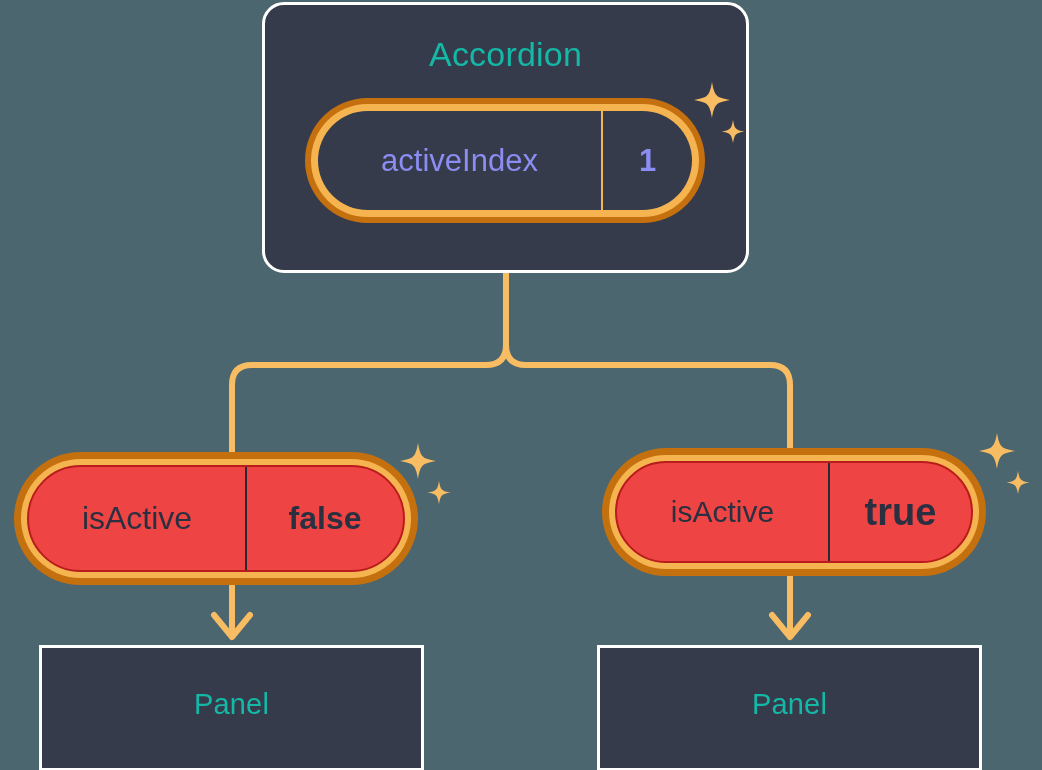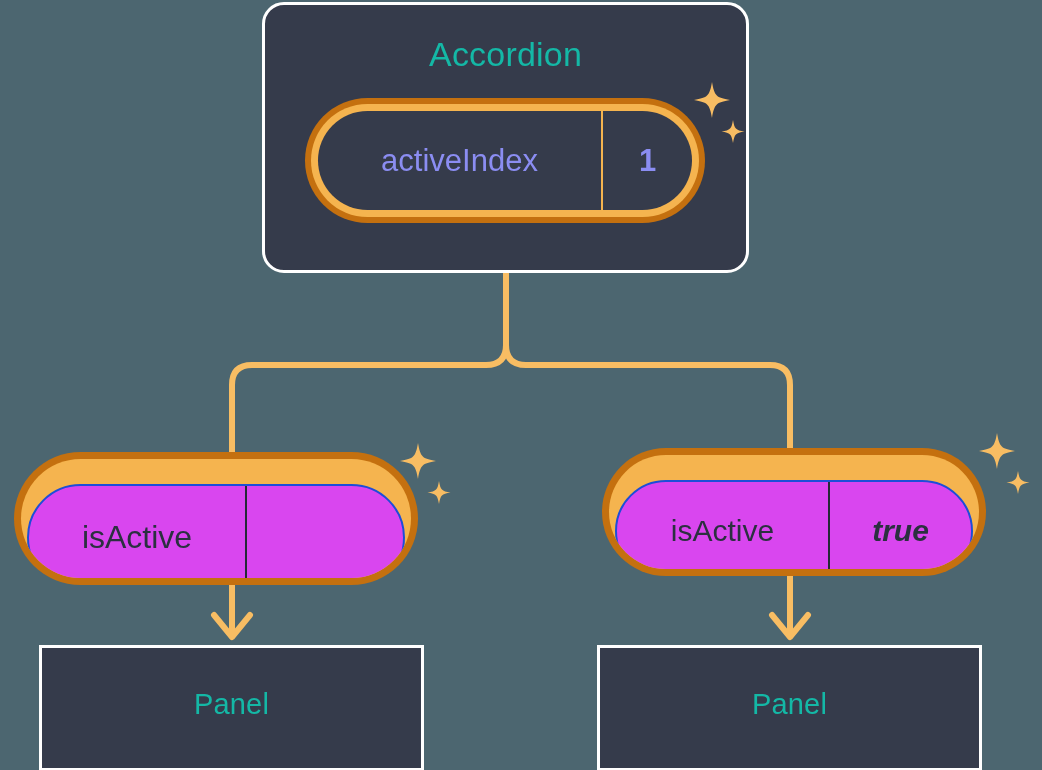--- a/index.html
+++ b/index.html
@@ -146,25 +146,24 @@
   }
   .pill-purple .pill-inner {
     background: #f5b44f;
     padding: 6px;
   }
   .pill-purple .pill-body {
     display: flex;
     width: 100%;
     height: 100%;
     box-sizing: border-box;
-    background: #d946ef;
-    border: 2px solid #1d4ed8;
+    background: #ef4444;
+    border: 2px solid #b91c1c;
     border-radius: 999px;
     overflow: hidden;
-    margin-top: 19px;
   }
   .pill-purple .pill-key {
     color: #2b3040;
     font-weight: 400;
   }
   .pill-purple .pill-val {
     color: #2b3040;
     font-weight: 700;
   }
 
@@ -190,22 +189,21 @@
     width: 384px;
     height: 128px;
   }
   #pill-isactive-true .pill-key {
     flex: 0 0 213px;
     font-size: 30px;
     border-right: 2px solid #252a36;
   }
   #pill-isactive-true .pill-val {
     flex: 1 1 auto;
-    font-size: 30px;
-    font-style: italic;
+    font-size: 38px;
   }
 
   
   .sparkle-group {
     position: absolute;
     z-index: 5;
     pointer-events: none;
   }
   .sparkle-group svg { display: block; overflow: visible; }
 
@@ -257,20 +255,21 @@
     <svg width="60" height="70" viewBox="0 0 60 70">
       <path d="M22 0 C24.5 14 26 15.5 40 18 C26 20.5 24.5 22 22 36 C19.5 22 18 20.5 4 18 C18 15.5 19.5 14 22 0 Z" fill="#f8bd63"></path>
       <path d="M43 38 C44.6 47 45.5 48 54.5 49.6 C45.5 51.2 44.6 52.1 43 61.1 C41.4 52.1 40.5 51.2 31.5 49.6 C40.5 48 41.4 47 43 38 Z" fill="#f8bd63"></path>
     </svg>
   </div>
 
   <div class="pill pill-purple" id="pill-isactive-false">
     <div class="pill-inner">
       <div class="pill-body">
         <div class="pill-key">isActive</div>
+        <div class="pill-val">false</div>
       </div>
     </div>
   </div>
 
   <div class="sparkle-group" id="sparkles-false">
     <svg width="60" height="70" viewBox="0 0 60 70">
       <path d="M22 0 C24.5 14 26 15.5 40 18 C26 20.5 24.5 22 22 36 C19.5 22 18 20.5 4 18 C18 15.5 19.5 14 22 0 Z" fill="#f8bd63"></path>
       <path d="M43 38 C44.6 47 45.5 48 54.5 49.6 C45.5 51.2 44.6 52.1 43 61.1 C41.4 52.1 40.5 51.2 31.5 49.6 C40.5 48 41.4 47 43 38 Z" fill="#f8bd63"></path>
     </svg>
   </div>

